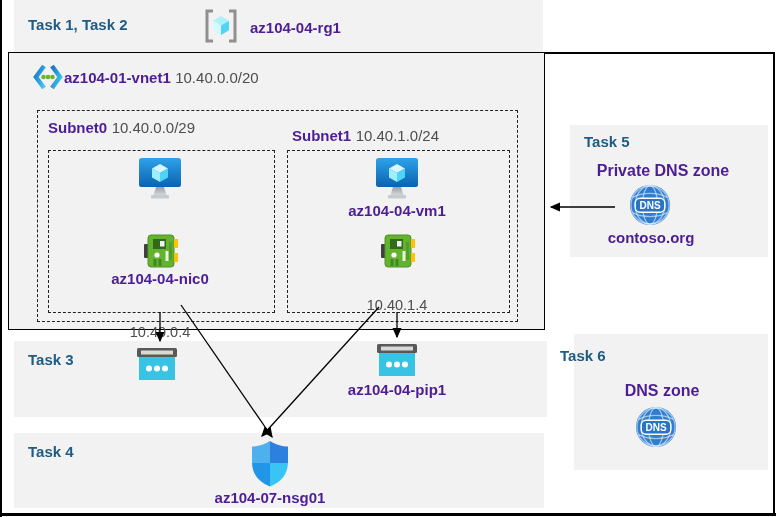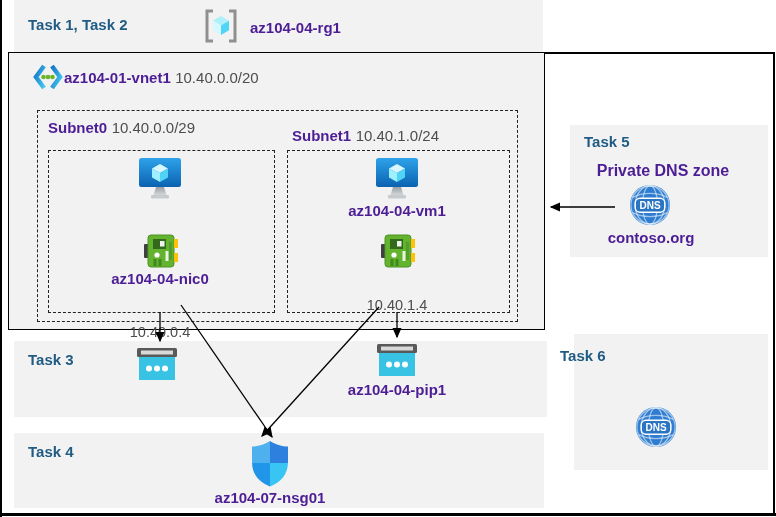--- a/index.html
+++ b/index.html
@@ -191,20 +191,21 @@
   <div class="abs panel box5"></div>
   <div class="abs task" style="left:584px;top:133px;">Task 5</div>
   <div class="abs lbl ctr" style="left:578px;top:162px;width:170px;font-size:16px;">Private DNS zone</div>
   <svg class="abs icon" style="left:629px;top:184px;" width="42" height="42" viewBox="0 0 44 44">
       <use href="#sym-dns"></use>
     </svg>
   <div class="abs lbl ctr" style="left:570px;top:229px;width:162px;">contoso.org</div>
 
   <div class="abs panel box6"></div>
   <div class="abs task" style="left:560px;top:347px;">Task 6</div>
+  <div class="abs lbl ctr" style="left:574px;top:382px;width:176px;font-size:16px;">DNS zone</div>
   <svg class="abs icon" style="left:635px;top:406px;" width="42" height="42" viewBox="0 0 44 44">
       <use href="#sym-dns"></use>
     </svg>
 
   <svg class="abs arrows" viewBox="0 0 776 517">
     <defs>
       <marker id="arr" markerWidth="10" markerHeight="8" refX="7" refY="3.5" orient="auto">
         <path d="M0,0 L8,3.5 L0,7 Z" fill="#000"></path>
       </marker>
     </defs>

